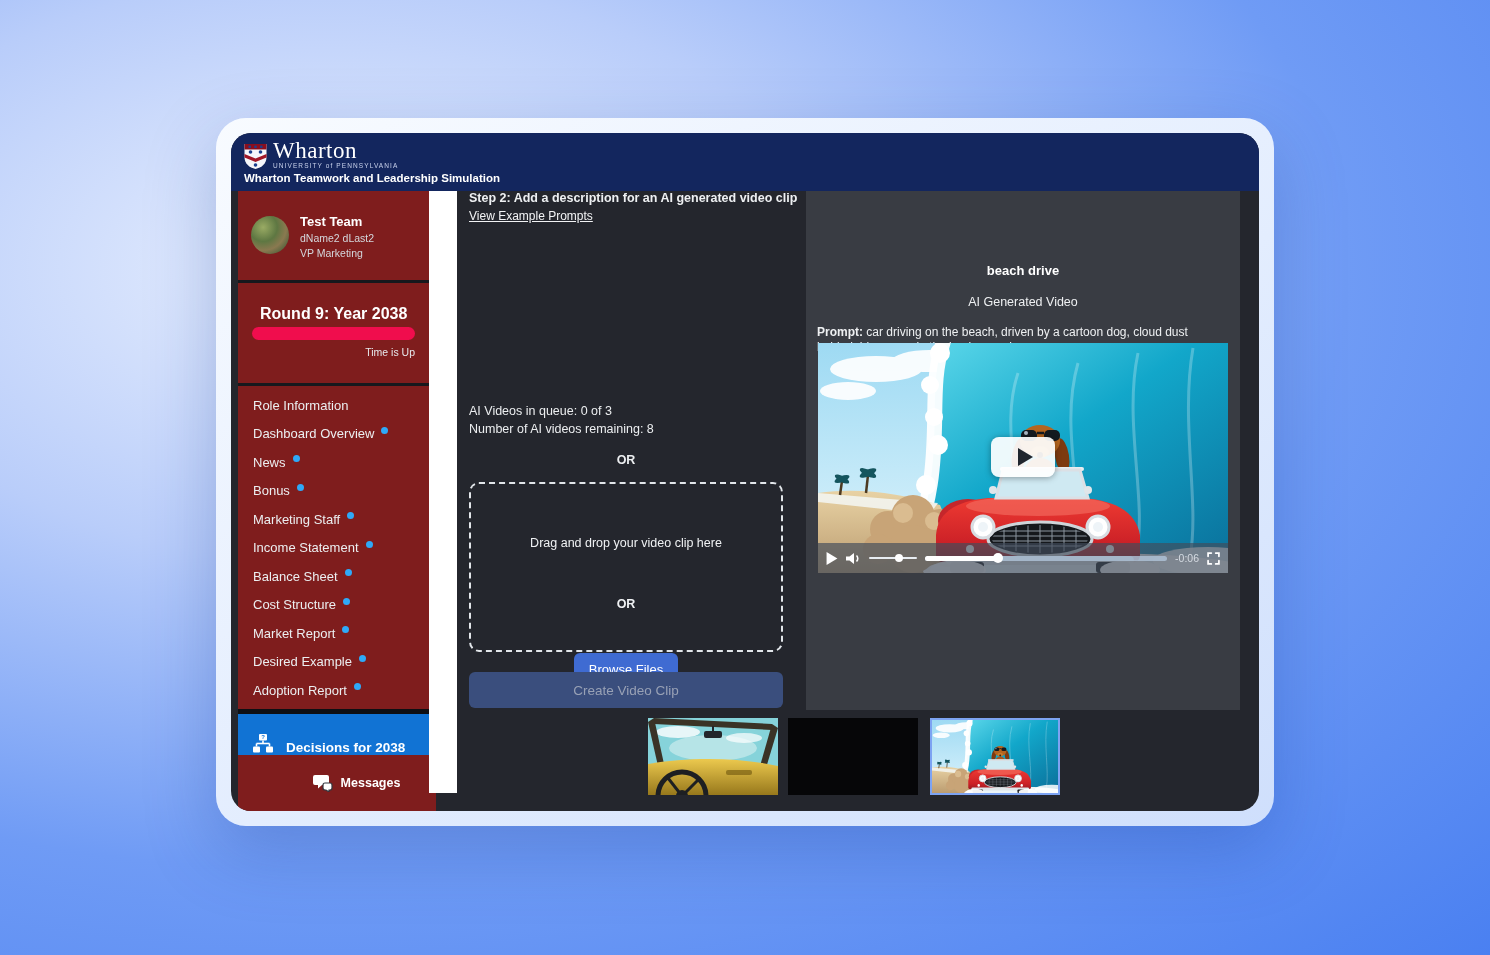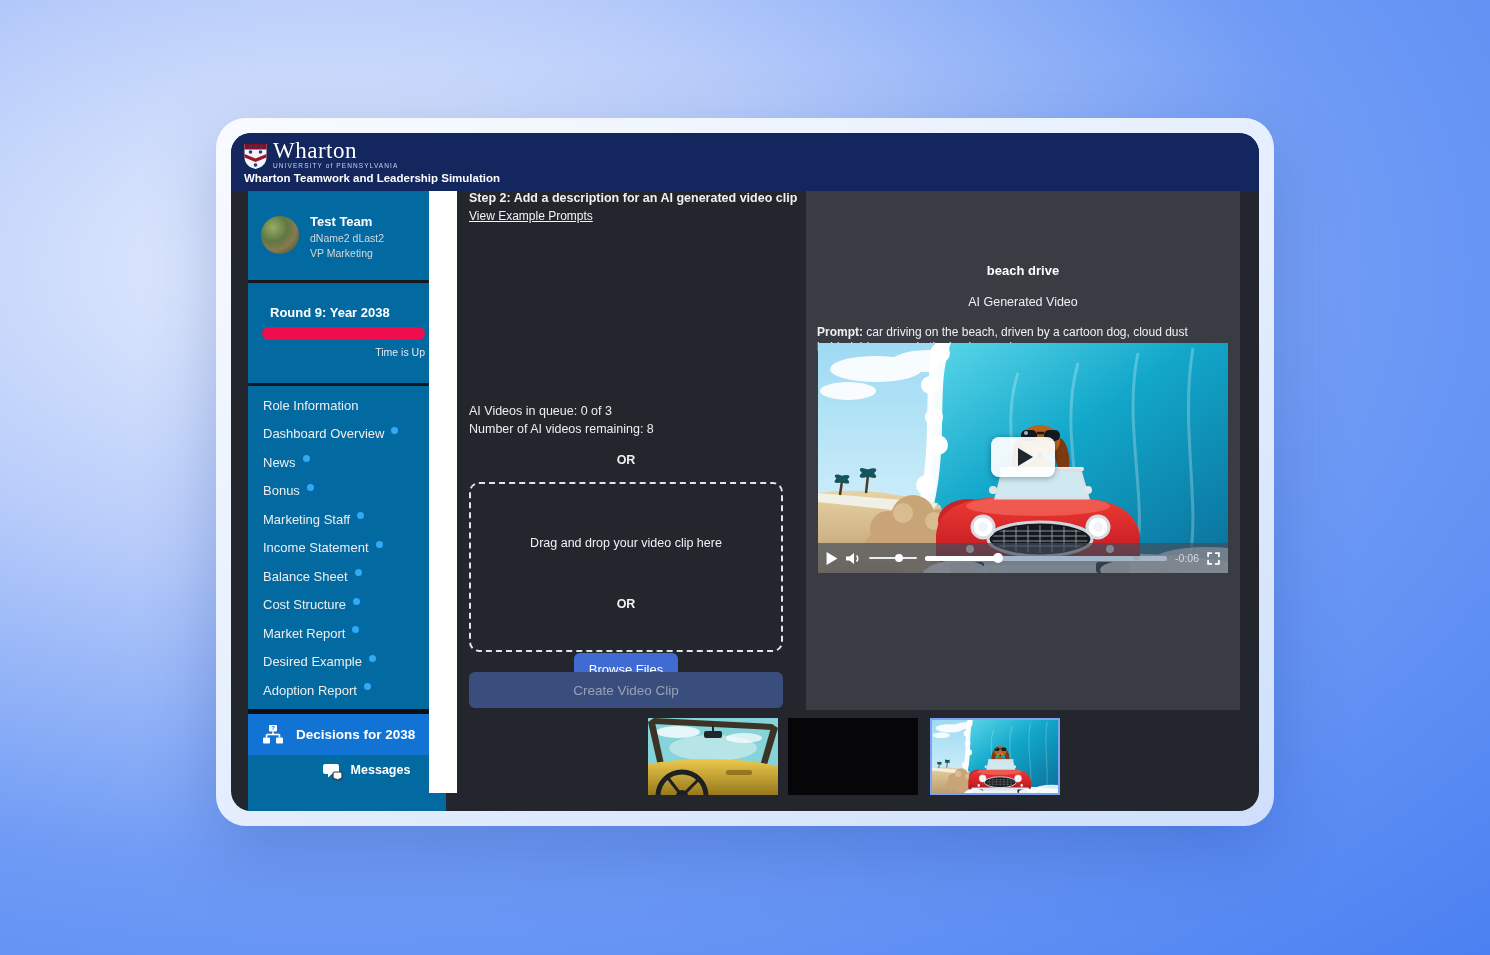--- a/index.html
+++ b/index.html
@@ -19,39 +19,39 @@
   }
   
   .header{position:absolute;left:0;top:0;right:0;height:58px;background:#13265e;}
   .logo-row{position:absolute;left:12px;top:6px;display:flex;align-items:flex-end;}
   .shield{width:25px;height:27px;margin-top:3px;}
   .brand-col{margin-left:5px;line-height:1;}
   .brand{font-family:"Liberation Serif",serif;font-size:23px;color:#ffffff;letter-spacing:.5px;}
   .univ{font-size:6.5px;color:#c9d2ec;letter-spacing:1.1px;margin-top:1px;}
   .app-title{position:absolute;left:13px;top:39px;font-size:11.5px;font-weight:bold;color:#ffffff;}
   
-  .sidebar{position:absolute;left:17px;top:58px;width:198px;bottom:0;background:#0369a1;}
+  .sidebar{position:absolute;left:7px;top:58px;width:198px;bottom:0;background:#7f1d1d;}
   .white-strip{position:absolute;left:198px;top:58px;width:28px;height:602px;background:#ffffff;}
   .avatar{position:absolute;left:13px;top:25px;width:38px;height:38px;border-radius:50%;
     background:radial-gradient(circle at 32% 30%,#9aab64 0%,#5e7742 38%,#8a7950 62%,#4a5f3a 85%,#3c4f30 100%);}
   .team-block{position:absolute;left:62px;top:24px;line-height:1;}
   .team-name{font-size:13px;font-weight:bold;color:#ffffff;margin-bottom:5px;}
   .team-sub{font-size:10.5px;color:#d4d7dc;margin-bottom:4px;}
   .divider{position:absolute;left:0;width:198px;height:3px;background:#17181d;}
-  .round-title{position:absolute;left:22px;top:114px;font-size:13px;font-weight:bold;color:#ffffff;}
+  .round-title{position:absolute;left:22px;top:114px;font-size:16px;font-weight:bold;color:#ffffff;}
   .progress{position:absolute;left:14px;top:136px;width:163px;height:13px;border-radius:7px;background:#f00d4d;}
   .time-up{position:absolute;left:0;top:155px;width:177px;text-align:right;font-size:10.5px;color:#e7e9ec;}
   .nav{position:absolute;left:0;top:200px;width:198px;}
   .nav-item{height:28.5px;display:flex;align-items:center;padding-left:15px;font-size:13px;color:#eceef0;cursor:pointer;}
   .dot{width:7px;height:7px;border-radius:50%;background:#2fa9f8;margin-left:7px;margin-bottom:7px;}
   .decisions-divider{position:absolute;left:0;top:518px;width:198px;height:5px;background:#0e0f13;}
   .decisions{position:absolute;left:0;top:523px;width:198px;height:41px;background:#1173d4;
-    display:flex;align-items:center;padding-left:14px;box-sizing:border-box;cursor:pointer;}
+    display:flex;align-items:flex-end;padding-left:14px;box-sizing:border-box;cursor:pointer;}
   .decisions-label{font-size:13.5px;font-weight:bold;color:#ffffff;margin-left:12px;}
-  .messages{position:absolute;left:0;top:572px;width:237px;height:40px;display:flex;align-items:flex-start;justify-content:center;cursor:pointer;}
+  .messages{position:absolute;left:0;top:572px;width:237px;height:40px;display:flex;align-items:center;justify-content:center;cursor:pointer;}
   .messages-label{font-size:12.5px;font-weight:bold;color:#ffffff;margin-left:8px;}
   
   .step-title{position:absolute;left:238px;top:58px;width:330px;font-size:12.5px;font-weight:bold;color:#eef0f2;}
   .example-link{position:absolute;left:238px;top:76px;font-size:12px;color:#f2f3f5;text-decoration:underline;cursor:pointer;}
   .desc-box{position:absolute;left:238px;top:93px;width:314px;height:162px;box-sizing:border-box;
     background:#3a3d44;border:1px solid #52565e;border-radius:4px;color:#e8eaec;
     font-family:"Liberation Sans",sans-serif;font-size:13px;padding:10px;resize:both;}
   .desc-box::placeholder{color:#8a9097;}
   .queue-line{position:absolute;left:238px;top:271px;font-size:12.5px;color:#eceef0;}
   .remaining-line{position:absolute;left:238px;top:289px;font-size:12.5px;color:#eceef0;}

